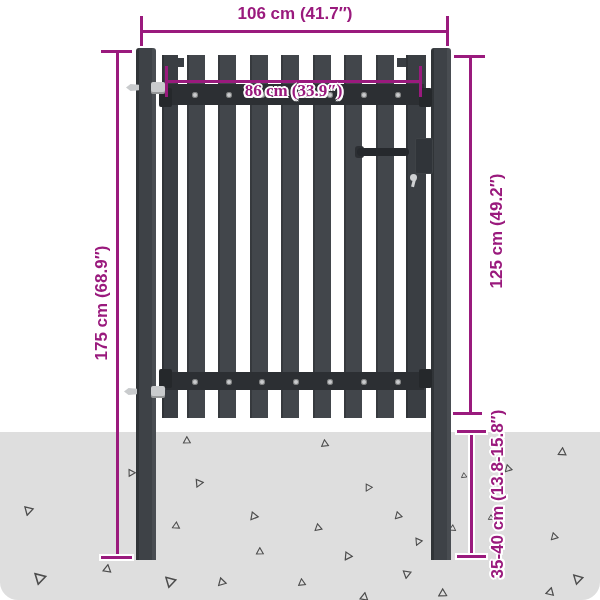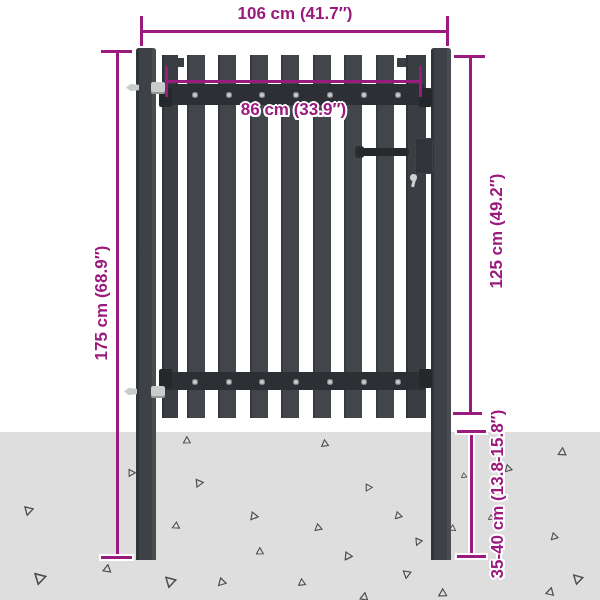--- a/index.html
+++ b/index.html
@@ -1,17 +1,17 @@
 <!DOCTYPE html>
 <html style="--dimension-text: #9a1a7d; --gate-slat: #42464b; --gate-stile: #3a3e43; --gate-rail: #2c2f33; --post: #3e4247; --hardware-light: #c9cbcd; --ground: #dedede; --gravel-stroke: #4d4d4d; --background: #ffffff;"><head>
 <meta charset="utf-8">
 <style>
   html,body{margin:0;padding:0;background:#fff;}
   body{width:600px;height:600px;font-family:"Liberation Sans",sans-serif;}
-  .scene{position:relative;width:600px;height:600px;overflow:hidden;background:var(--background,#fff);}
+  .scene{position:relative;width:600px;height:600px;overflow:hidden;background:var(--background,#fff);border-radius:18px;}
 
   
   .ground{position:absolute;left:0;top:432px;width:600px;height:168px;background:var(--ground,#dedede);}
   .gravel{position:absolute;}
   .gravel svg{display:block;width:100%;height:100%;}
 
   
   .post{position:absolute;top:48px;width:20px;height:512px;background:var(--post,#3e4247);
         border-radius:3px 3px 0 0;
         background-image:linear-gradient(90deg, rgba(0,0,0,.22) 0 3px, rgba(0,0,0,0) 3px 16px, rgba(255,255,255,.06) 16px);}
@@ -260,21 +260,21 @@
     <div class="dim-label" style="left:141px;top:3px;width:308px;">106 cm (41.7″)</div>
     <div class="dim-line" style="left:141px;top:30px;width:308px;height:3px;"></div>
     <div class="dim-tick" style="left:140px;top:16px;width:3px;height:30px;"></div>
     <div class="dim-tick" style="left:446px;top:16px;width:3px;height:30px;"></div>
   </div>
 
   <div>
     <div class="dim-line" style="left:167px;top:80px;width:253px;height:3px;"></div>
     <div class="dim-tick" style="left:165px;top:66px;width:3px;height:31px;"></div>
     <div class="dim-tick" style="left:419px;top:66px;width:3px;height:31px;"></div>
-    <div class="dim-label halo" style="left:167px;top:99px;width:253px;">86 cm (33.9″)</div>
+    <div class="dim-label halo" style="left:167px;top:80px;width:253px;font-family:Liberation Serif, serif;">86 cm (33.9″)</div>
   </div>
 
   <div>
     <div class="dim-line" style="left:116px;top:52px;width:3px;height:506px;"></div>
     <div class="dim-tick" style="left:101px;top:50px;width:31px;height:3px;"></div>
     <div class="dim-tick whiteline" style="left:101px;top:556px;width:31px;height:3px;"></div>
     <div class="dim-label rot" style="left:-28px;top:292px;width:260px;">175 cm (68.9″)</div>
   </div>
 
   <div>

